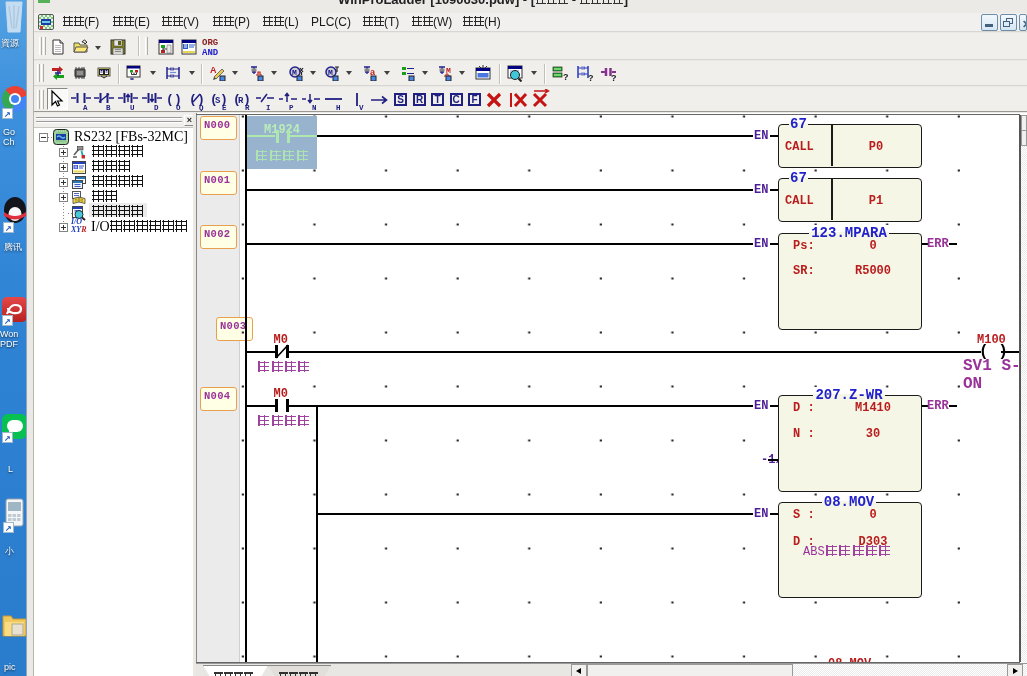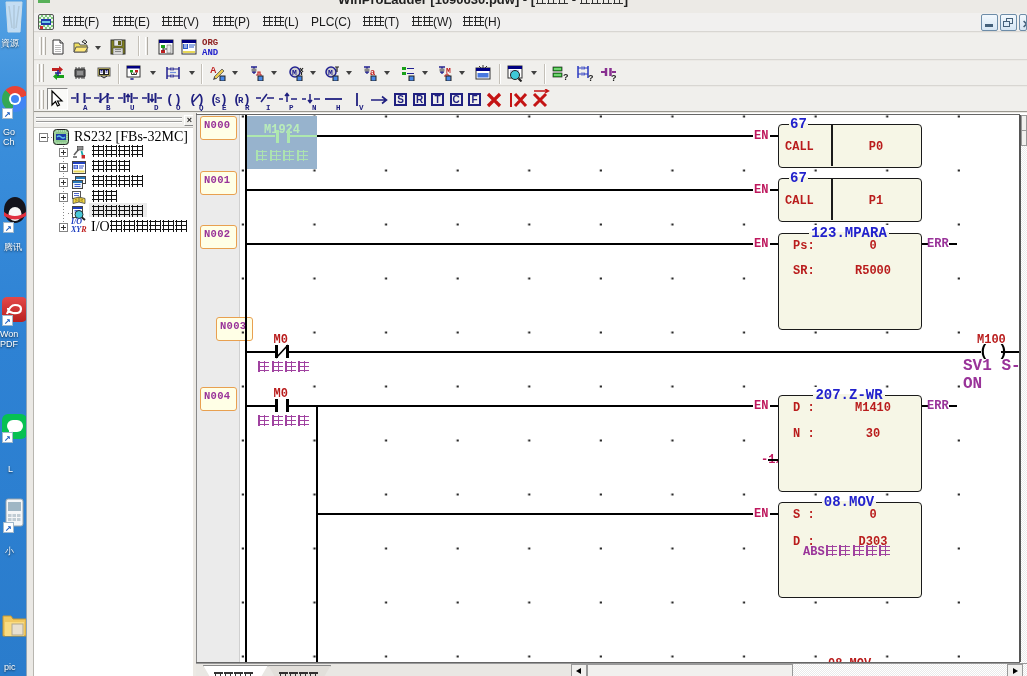--- a/index.html
+++ b/index.html
@@ -9,21 +9,21 @@
 .k{display:inline-block;background-image:
  repeating-linear-gradient(to bottom,currentColor 0 1px,transparent 1px 3.9px),
  repeating-linear-gradient(to right,currentColor 0 1px,transparent 1px 5.2px);
  background-position:0 1px,1px 0;opacity:.92;}
 .km{width:10px;height:10px;margin:0 .5px;}
 .kt{width:12px;height:12px;margin:0 .5px;vertical-align:-1px;}
 .k11{width:11px;height:11px;margin:0 1.2px;vertical-align:-1px;}
 .mono{font-family:"Liberation Mono",monospace;font-weight:bold;}
 .blue{color:#b91c1c;}
 .purp{color:#993399;}
-.red{color:#be185d;}
+.red{color:#4c1d95;}
 .wire{background:#000;height:2px;}
 .vwire{background:#000;width:2px;}
 .blk{position:absolute;background:#f6f6e6;border:1.5px solid #1a1a1a;border-radius:4px;}
 .btitle{position:absolute;font-family:"Liberation Mono",monospace;font-weight:bold;
  color:#2222cc;font-size:14px;line-height:12px;
  background:linear-gradient(to bottom,#fff 45%,#f6f6e6 45%);padding:0 1px;}
 .dd{display:block;width:0;height:0;border-left:3.5px solid transparent;
  border-right:3.5px solid transparent;border-top:4px solid #404040;}
 .grip{position:absolute;width:3px;border-left:1px solid #fff;border-right:1px solid #b0aca4;}
 .sep{position:absolute;width:2px;border-left:1px solid #c4c0b8;border-right:1px solid #fff;}
@@ -641,21 +641,21 @@
   <div class="a mono blue" style="left:56px;top:5px;width:76px;text-align:center;font-size:12px;">M1410</div>
   <div class="a mono blue" style="left:14px;top:31px;font-size:12px;">N :</div>
   <div class="a mono blue" style="left:56px;top:31px;width:76px;text-align:center;font-size:12px;">30</div>
  </div>
  <div class="blk" style="left:582px;top:389px;width:144px;height:96px;">
   <div class="btitle" style="left:0;top:-7px;width:140px;text-align:center;background:none;"><span style="background:linear-gradient(to bottom,#fff 45%,#f6f6e6 45%);padding:0 2px;">08.MOV</span></div>
   <div class="a mono blue" style="left:14px;top:5px;font-size:12px;">S :</div>
   <div class="a mono blue" style="left:56px;top:5px;width:76px;text-align:center;font-size:12px;">0</div>
   <div class="a mono blue" style="left:14px;top:32px;font-size:12px;">D :</div>
   <div class="a mono blue" style="left:56px;top:32px;width:76px;text-align:center;font-size:12px;">D303</div>
-  <div class="a purp" style="left:24px;top:42px;font-family:'Liberation Mono',monospace;font-weight:bold;font-size:12px;text-align:right;">ABS<span class="k k11"></span><span class="k k11"></span><span class="k k11"></span><span class="k k11"></span><span class="k k11"></span></div>
+  <div class="a purp" style="left:24px;top:42px;font-family:'Liberation Mono',monospace;font-weight:normal;font-size:12px;text-align:right;">ABS<span class="k k11"></span><span class="k k11"></span><span class="k k11"></span><span class="k k11"></span><span class="k k11"></span></div>
  </div>
  <div class="a mono blue" style="left:632px;top:544px;font-size:12px;">08.MOV</div>
 
  <div class="a" style="left:0;top:549px;width:824px;height:1px;background:#666;"></div>
 
  <div class="a" style="left:825px;top:2px;width:6px;height:548px;background:
    conic-gradient(#fff 0 25%,#eaeaea 0 50%,#fff 0 75%,#eaeaea 0) 0 0/2px 2px;">
   <div class="a" style="left:0;top:0;width:6px;height:16px;background:#f1f0ee;border:1px solid #999;"></div>
   <div class="a" style="left:0;top:16px;width:6px;height:15px;background:#f1f0ee;border:1px solid #999;border-top:none;"></div>
  </div>

